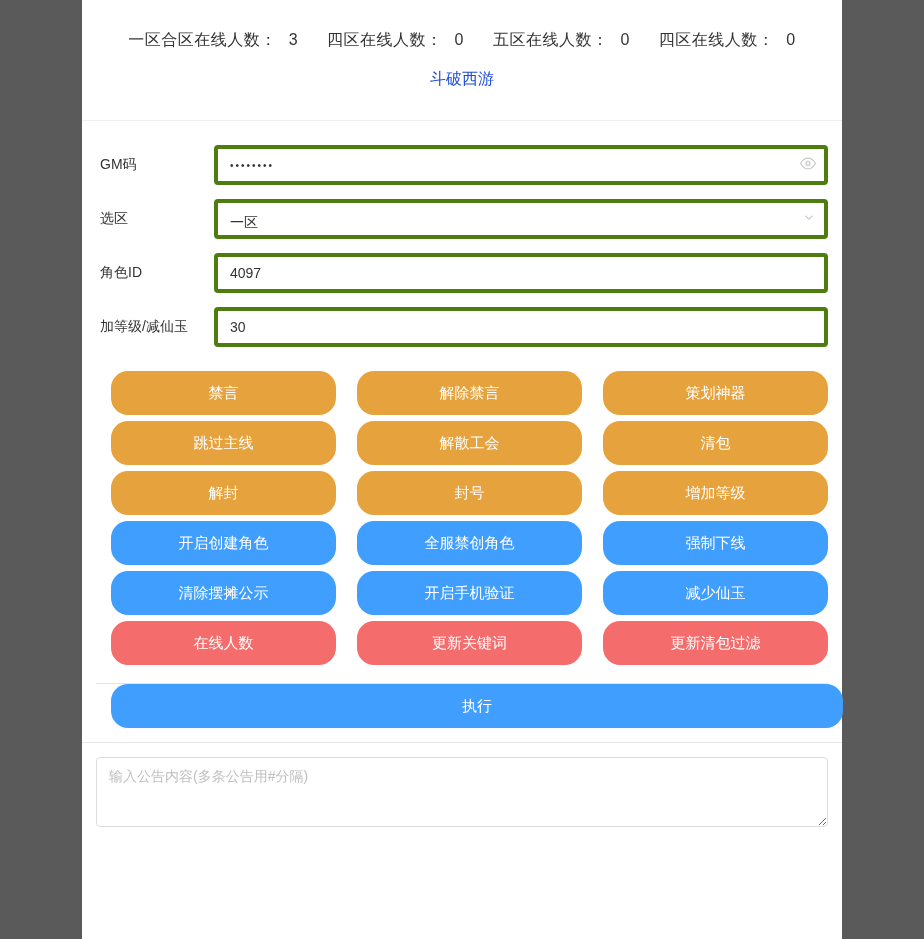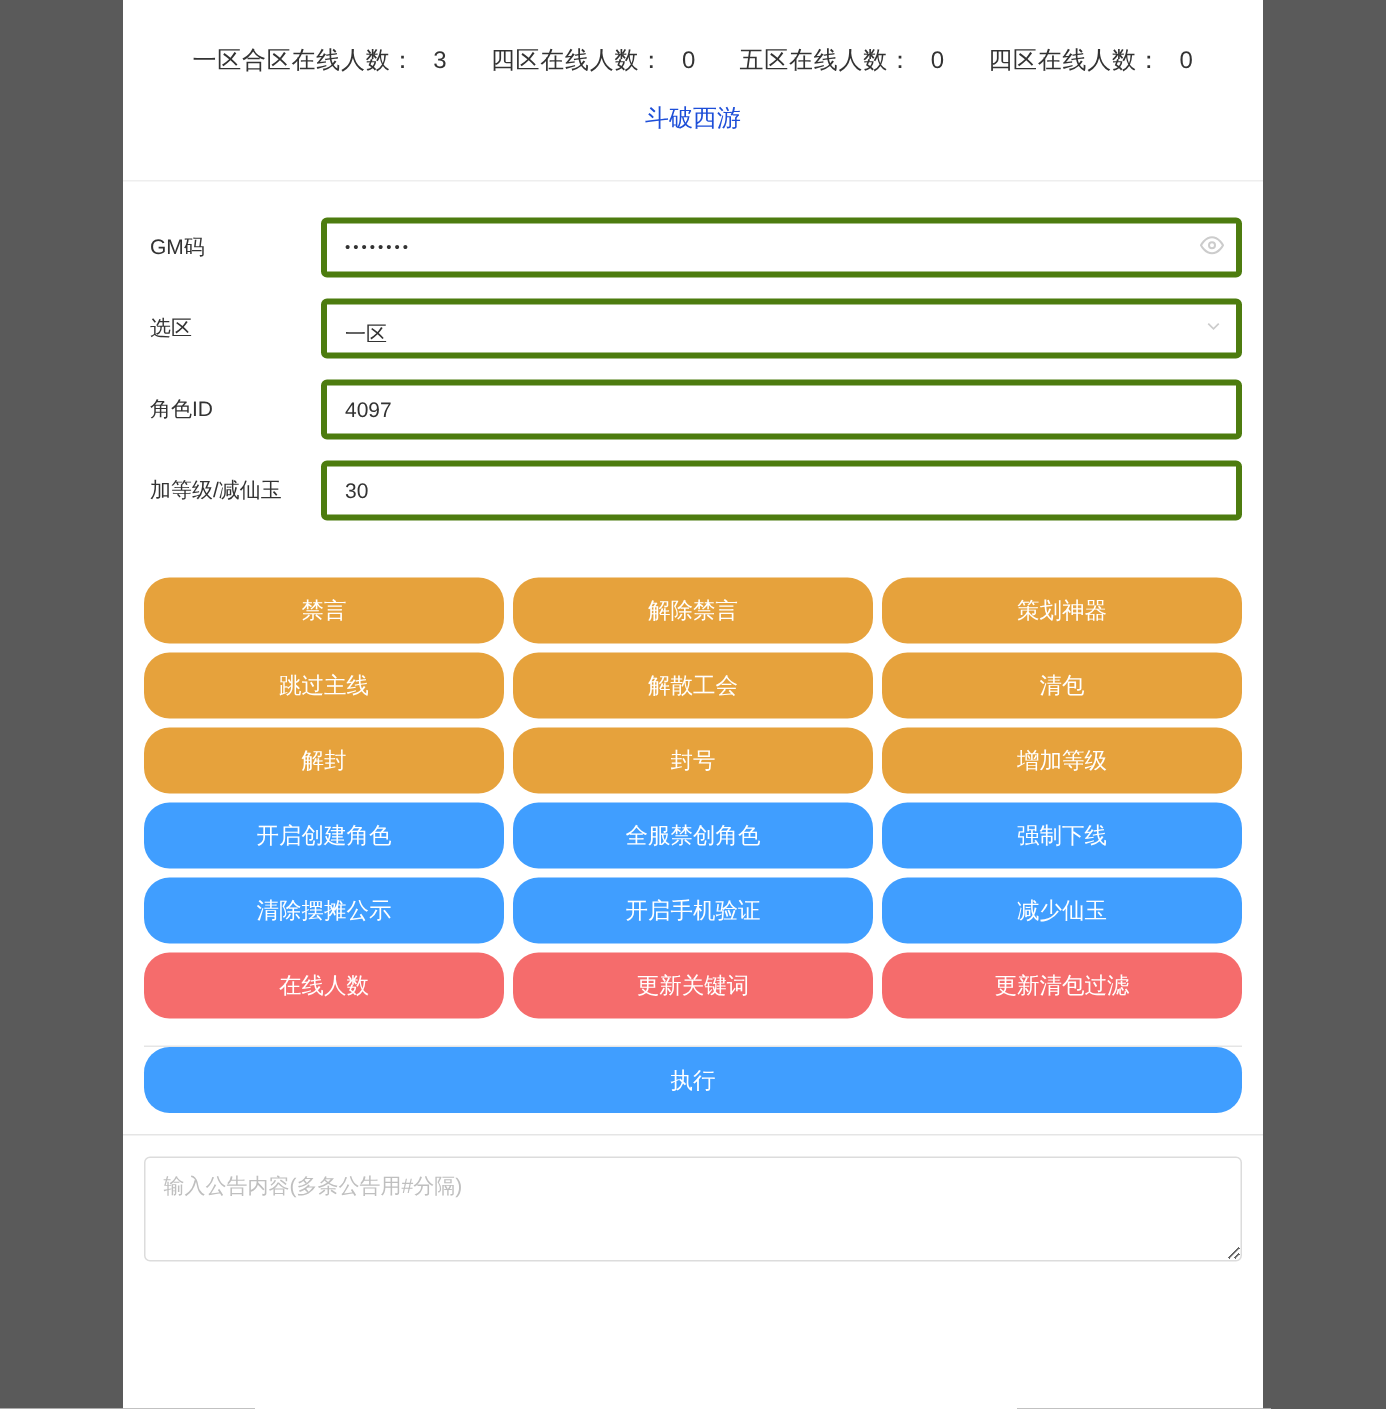--- a/index.html
+++ b/index.html
@@ -28,21 +28,21 @@
       color: #333;
       letter-spacing: 0.5px;
     }
     .header-line1 span { margin: 0 6px; }
     .header-title {
       margin-top: 18px;
       font-size: 16px;
       color: #1d4ed8;
     }
     .form-section {
-      padding: 24px 14px 24px;
+      padding: 24px 14px 10px;
     }
     .form-row {
       display: flex;
       align-items: center;
       margin-bottom: 14px;
     }
     .form-label {
       width: 118px;
       font-size: 14px;
       color: #333;
@@ -100,20 +100,21 @@
       flex: 1;
       height: 44px;
       border: none;
       border-radius: 17px;
       color: #fff;
       font-size: 15px;
       cursor: pointer;
       display: flex;
       align-items: center;
       justify-content: center;
+      margin-left: 15px;
     }
     .btn-orange { background: #e6a23c; }
     .btn-blue { background: #409eff; }
     .btn-red { background: #f56c6c; }
     .divider {
       height: 1px;
       background: #e5e5e5;
       margin: 18px 14px 0;
     }
     .cmd-section {

